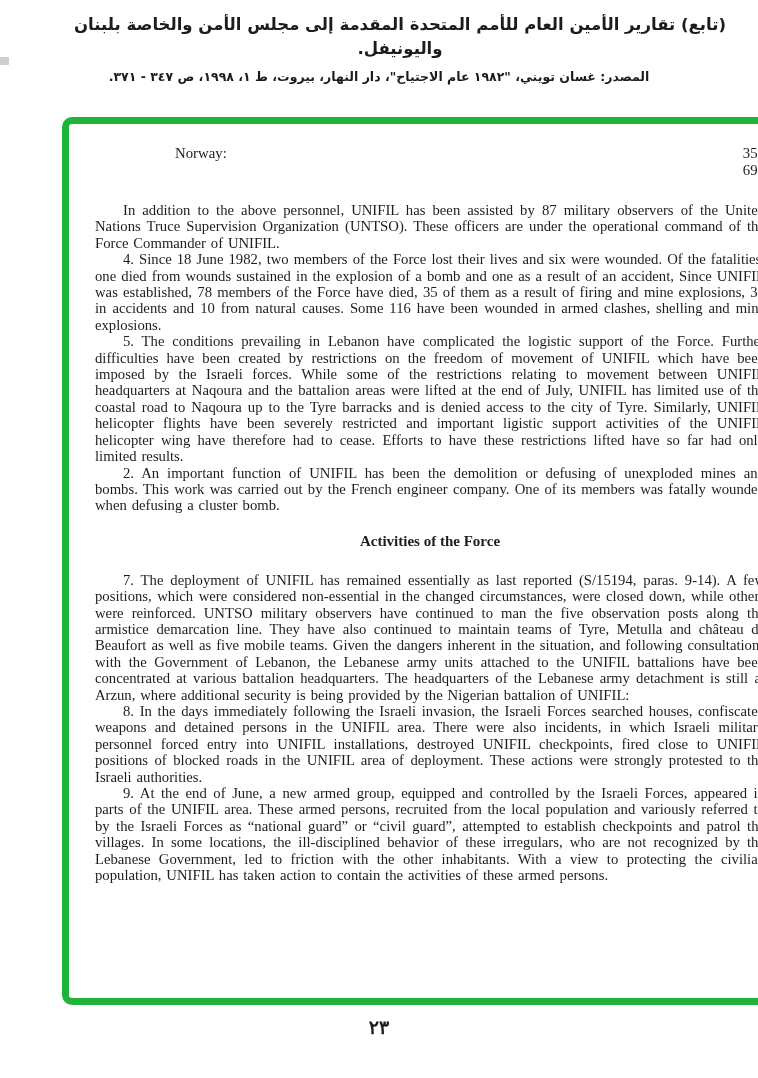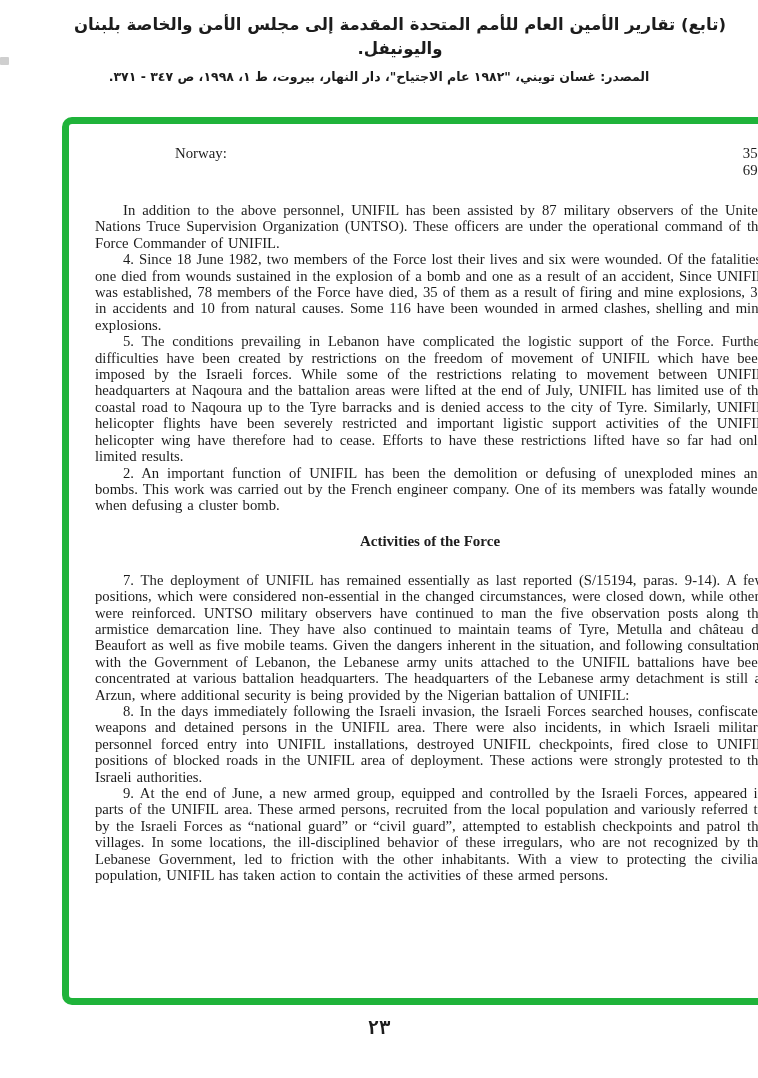--- a/index.html
+++ b/index.html
@@ -62,21 +62,21 @@
     margin: 19px 0 22px 0;
     text-align: center;
     font-size: 15px;
     font-weight: 700;
   }
 
   
   .page-number {
     position: absolute; top: 1016px; left: 0; right: 0;
     text-align: center;
-    font-family: Liberation Mono, monospace;
+    font-family: Liberation Sans, sans-serif;
     font-size: 19px; font-weight: 700;
     direction: rtl;
   }
 </style>
 </head>
 <body>
 
 <div class="page">
 
   <div class="speck"></div>

